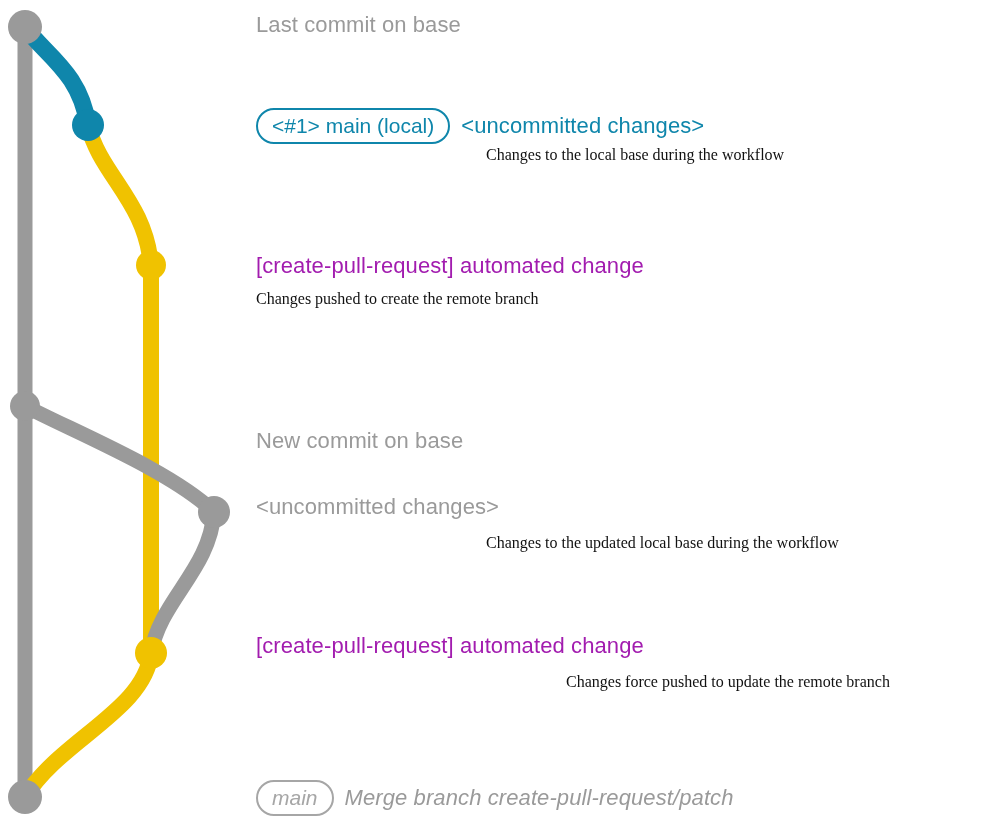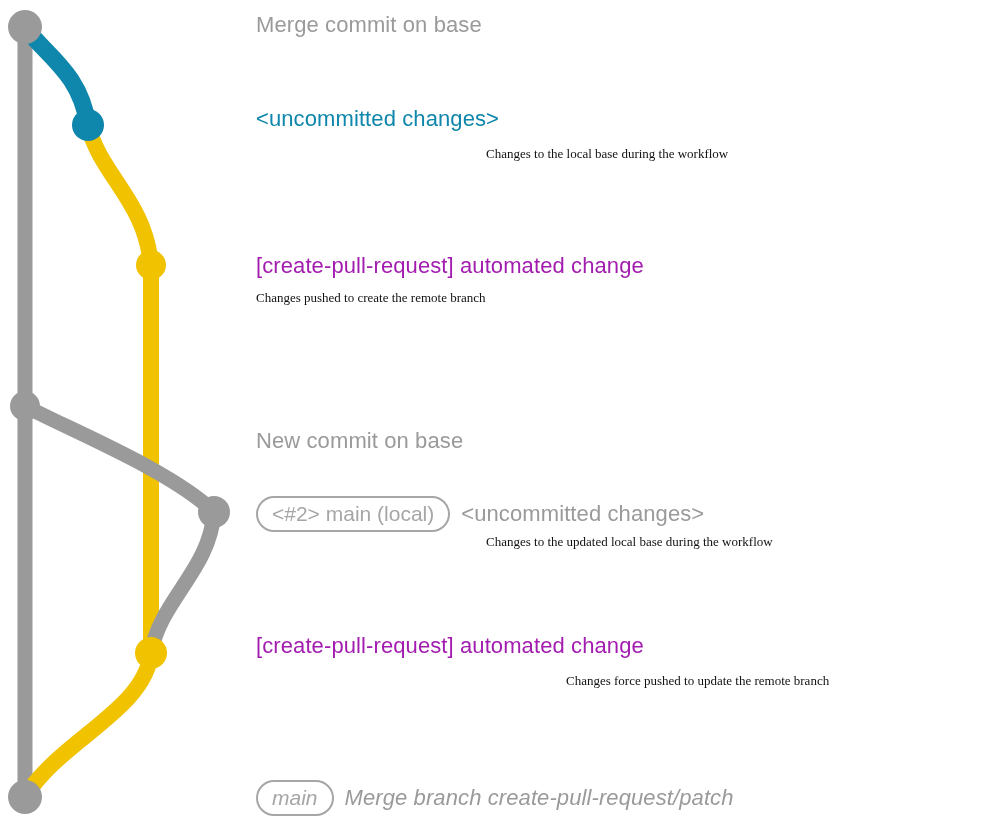--- a/index.html
+++ b/index.html
@@ -68,21 +68,21 @@
     line-height: 1;
     letter-spacing: 0.1px;
   }
   .subject.blue   { color: #0f86ab; }
   .subject.yellow { color: #a21caf; }
   .subject.gray   { color: #9a9a9a; }
 
   .note {
     position: absolute;
     font-family: "Liberation Serif", serif;
-    font-size: 13px;
+    font-size: 16px;
     color: #111111;
     white-space: nowrap;
   }
 </style>
 </head>
 <body>
 
 <svg id="graph-svg" viewBox="0 0 981 827">
 
   <path d="M25,27 L25,797" fill="none" stroke="#9a9a9a" stroke-width="15" stroke-linecap="round"></path>
@@ -101,47 +101,47 @@
   <circle cx="88" cy="125" r="16" fill="#0f86ab"></circle>
   <circle cx="151" cy="265" r="15" fill="#f0c200"></circle>
   <circle cx="25" cy="406" r="15" fill="#9a9a9a"></circle>
   <circle cx="214" cy="512" r="16" fill="#9a9a9a"></circle>
   <circle cx="151" cy="653" r="16" fill="#f0c200"></circle>
   <circle cx="25" cy="797" r="17" fill="#9a9a9a"></circle>
 </svg>
 
 <div class="commit-row" style="left:256px; top:14px;">
   <div class="row-main">
-    <span class="subject gray">Merge commit on base</span>
+    <span class="subject gray">Last commit on base</span>
   </div>
 </div>
 
 <div class="commit-row" style="left:256px; top:108px;">
   <div class="row-main">
+    <span class="ref-chip blue">&lt;#1&gt; main (local)</span>
     <span class="subject blue">&lt;uncommitted changes&gt;</span>
   </div>
 </div>
 <div class="note" style="left:486px; top:146px;">Changes to the local base during the workflow</div>
 
 <div class="commit-row" style="left:256px; top:255px;">
   <div class="row-main">
     <span class="subject yellow">[create-pull-request] automated change</span>
   </div>
 </div>
 <div class="note" style="left:256px; top:290px;">Changes pushed to create the remote branch</div>
 
 <div class="commit-row" style="left:256px; top:398px;margin-top:32px;">
   <div class="row-main">
     <span class="subject gray">New commit on base</span>
   </div>
 </div>
 
 <div class="commit-row" style="left:256px; top:496px;">
   <div class="row-main">
-    <span class="ref-chip gray">&lt;#2&gt; main (local)</span>
     <span class="subject gray">&lt;uncommitted changes&gt;</span>
   </div>
 </div>
 <div class="note" style="left:486px; top:534px;">Changes to the updated local base during the workflow</div>
 
 <div class="commit-row" style="left:256px; top:635px;">
   <div class="row-main">
     <span class="subject yellow">[create-pull-request] automated change</span>
   </div>
 </div>

